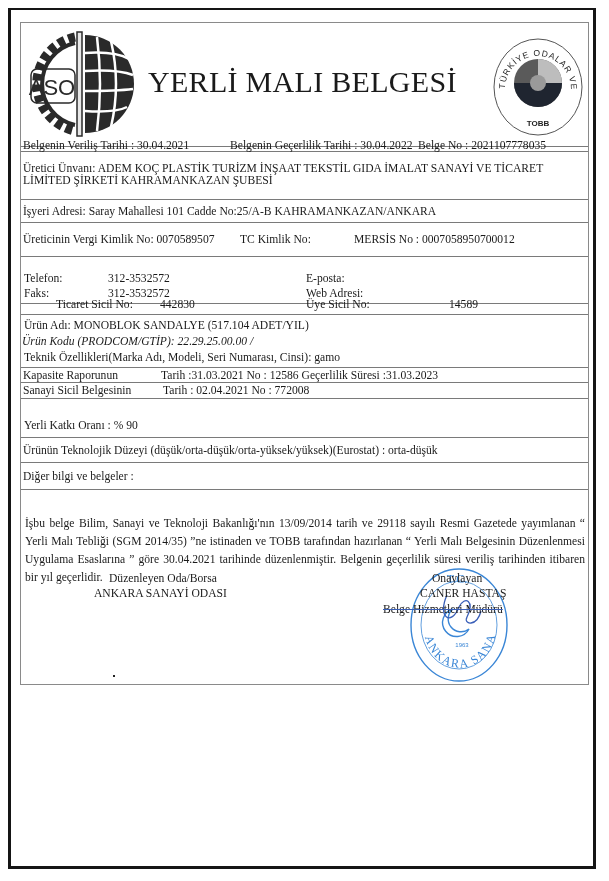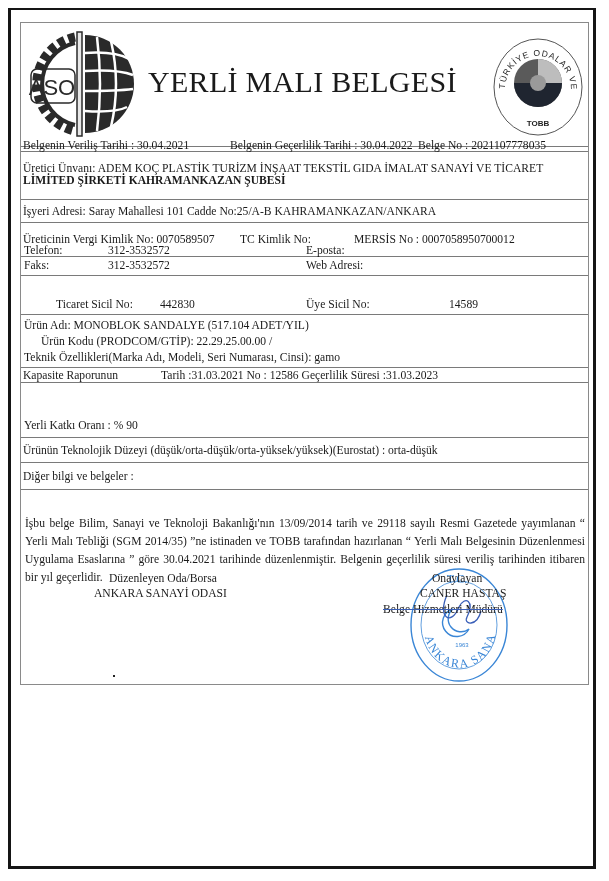--- a/index.html
+++ b/index.html
@@ -76,62 +76,66 @@
   </div>
 
   <div class="row" style="top:116px;height:13px;">
     <span class="t" style="left:2px;top:0;">Belgenin Veriliş Tarihi : 30.04.2021</span>
     <span class="t" style="left:209px;top:0;">Belgenin Geçerlilik Tarihi : 30.04.2022</span>
     <span class="t" style="left:397px;top:0;">Belge No : 2021107778035</span>
   </div>
 
   <div class="row" style="top:137px;height:40px;">
     <span class="t" style="left:2px;top:2px;">Üretici Ünvanı: ADEM KOÇ PLASTİK TURİZM İNŞAAT TEKSTİL GIDA İMALAT SANAYİ VE TİCARET</span>
-    <span class="t" style="left:2px;top:14px;font-weight:bold;">LİMİTED ŞİRKETİ KAHRAMANKAZAN ŞUBESİ</span>
+    <span class="t" style="left:2px;top:14px;">LİMİTED ŞİRKETİ KAHRAMANKAZAN ŞUBESİ</span>
   </div>
 
   <div class="row" style="top:177px;height:23px;">
     <span class="t" style="left:2px;top:5px;">İşyeri Adresi: Saray Mahallesi 101 Cadde No:25/A-B   KAHRAMANKAZAN/ANKARA</span>
   </div>
 
   <div class="row" style="top:200px;height:34px;">
     <span class="t" style="left:2px;top:10px;">Üreticinin  Vergi Kimlik No: 0070589507</span>
     <span class="t" style="left:219px;top:10px;">TC Kimlik No:</span>
     <span class="t" style="left:333px;top:10px;">MERSİS No : 0007058950700012</span>
   </div>
 
-  <div class="row" style="top:216px;height:37px;text-align:right;">
+  <div class="row" style="top:244px;height:37px;text-align:right;">
     <span class="t" style="left:3px;top:5px;">Telefon:</span>
     <span class="t" style="left:87px;top:5px;">312-3532572</span>
     <span class="t" style="left:285px;top:5px;">E-posta:</span>
     <span class="t" style="left:380px;top:5px;"></span>
     <span class="t" style="left:3px;top:20px;">Faks:</span>
     <span class="t" style="left:87px;top:20px;">312-3532572</span>
     <span class="t" style="left:285px;top:20px;">Web Adresi:</span>
     <span class="t" style="left:380px;top:20px;"></span>
   </div>
 
   <div class="row" style="top:271px;height:21px;">
     <span class="t" style="left:3px;top:4px;margin-left:32px;">Ticaret Sicil No:</span>
     <span class="t" style="left:139px;top:4px;">442830</span>
     <span class="t" style="left:285px;top:4px;">Üye Sicil No:</span>
     <span class="t" style="left:428px;top:4px;">14589</span>
   </div>
 
   <div class="row" style="top:292px;height:53px;">
     <span class="t" style="left:3px;top:4px;">Ürün Adı: MONOBLOK SANDALYE (517.104 ADET/YIL)</span>
-    <span class="t" style="left:20px;top:20px;">Ürün Kodu (PRODCOM/GTİP): 22.29.25.00.00     /</span>
+    <span class="t" style="left:1px;top:20px;font-style:italic;">Ürün Kodu (PRODCOM/GTİP): 22.29.25.00.00     /</span>
     <span class="t" style="left:3px;top:36px;">Teknik Özellikleri(Marka Adı, Modeli, Seri Numarası, Cinsi):  gamo</span>
   </div>
 
   <div class="row" style="top:345px;height:15px;">
     <span class="t" style="left:2px;top:1px;">Kapasite Raporunun</span>
     <span class="t" style="left:140px;top:1px;">Tarih  :31.03.2021   No   : 12586  Geçerlilik Süresi :31.03.2023</span>
   </div>
 
+  <div class="row" style="top:360px;height:16px;">
+    <span class="t" style="left:2px;top:1px;">Sanayi Sicil Belgesinin</span>
+    <span class="t" style="left:142px;top:1px;">Tarih  : 02.04.2021 No   : 772008</span>
+  </div>
 
   <div class="row" style="top:376px;height:39px;">
     <span class="t" style="left:3px;top:20px;">Yerli Katkı Oranı : % 90</span>
   </div>
 
   <div class="row" style="top:415px;height:25px;">
     <span class="t" style="left:2px;top:6px;">Ürünün Teknolojik Düzeyi (düşük/orta-düşük/orta-yüksek/yüksek)(Eurostat) : orta-düşük</span>
   </div>
 
   <div class="row" style="top:440px;height:27px;">

